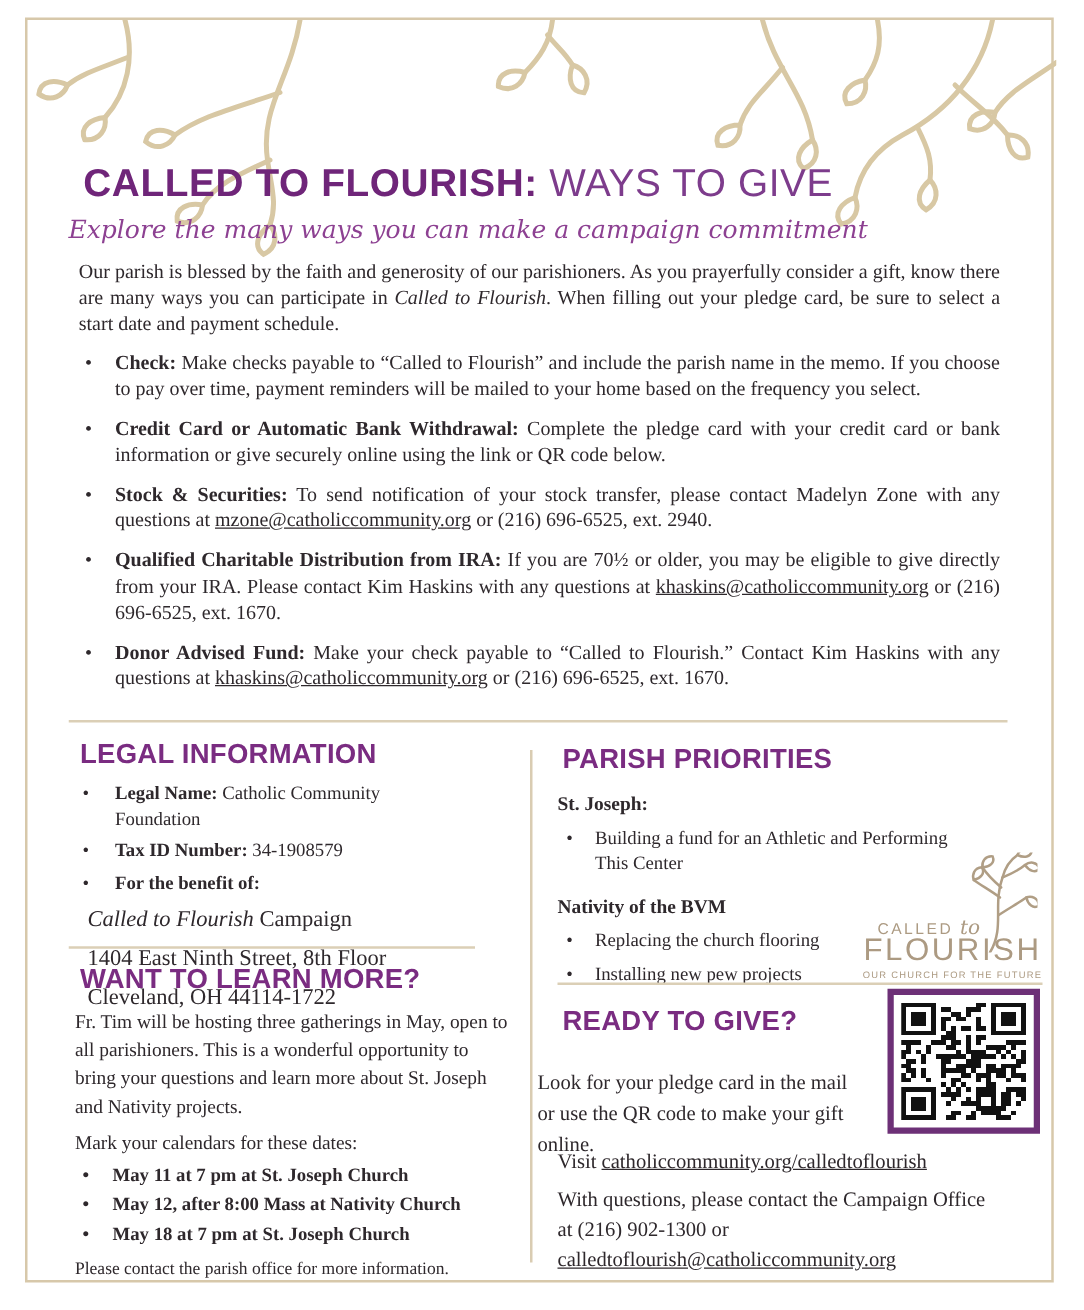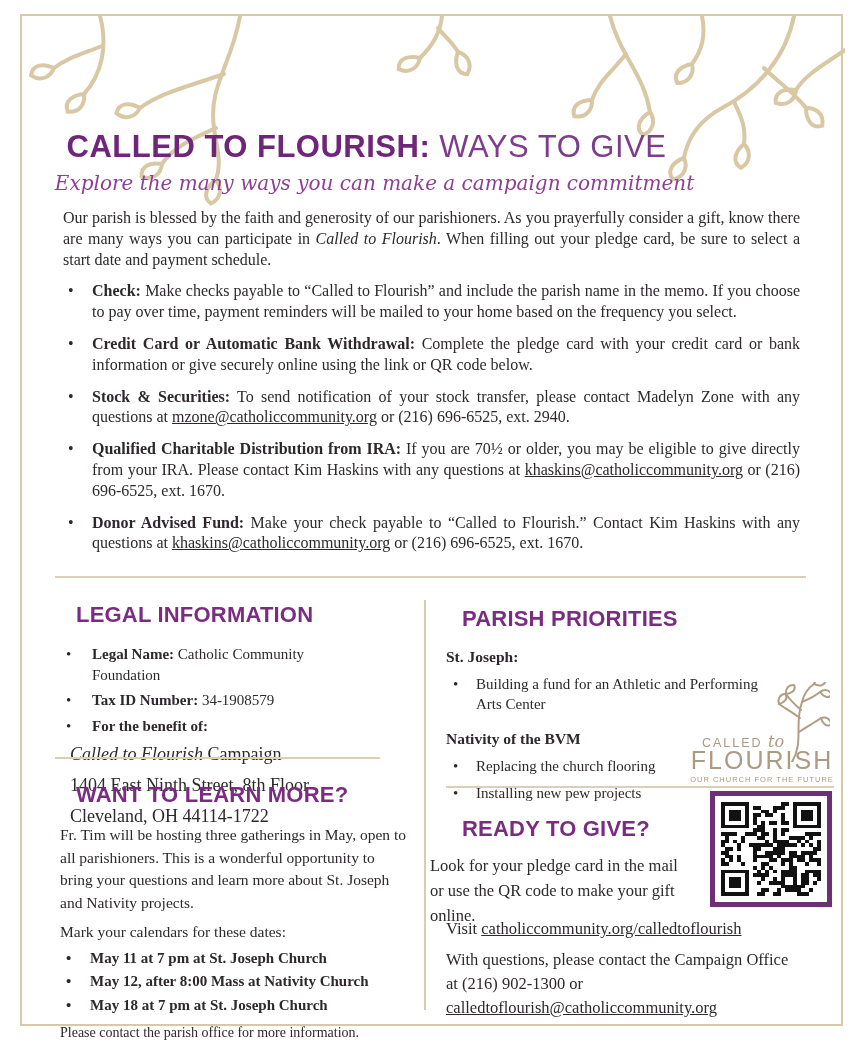--- a/index.html
+++ b/index.html
@@ -27,21 +27,21 @@
   ul.ways { list-style:none; margin:0; padding:0; }
   ul.ways li { position:relative; padding-left:29px; margin-bottom:11px; }
   ul.ways li .bullet { position:absolute; left:5px; top:0; }
   .blabel { font-weight:bold;margin-top:24px; }
   .u { text-decoration:underline; color:inherit; }
 
   .hr1 { position:absolute; left:55px; top:576px; width:751px; height:2px; background:#dbcfb6; }
   .vdiv { position:absolute; left:424px; top:600px; width:2px; height:410px; background:#d9ccb2; }
 
   h2.sec { font-family:"Liberation Sans", sans-serif; font-weight:bold; font-size:22px;
-    color:#7a2c81; margin:16px; letter-spacing:0.2px; }
+    color:#7a2c81; margin:4px; letter-spacing:0.2px; }
 
   .col-left { position:absolute; left:60px; top:586px; width:340px; }
   ul.legal { list-style:none; margin:9px 0 0 0; padding:0; width:302px; font-size:15px; line-height:1.38; }
   ul.legal li { position:relative; padding-left:32px; margin-bottom:5px; }
   ul.legal li .bullet { position:absolute; left:6px; top:0; }
   .addr { margin-left:10px; font-size:18px; line-height:1.4; margin-top:2px; }
   .addr div { margin-bottom:6px; }
 
   .hr-left { position:absolute; left:55px; top:757px; width:325px; height:2px; background:#dbcfb6; }
 
@@ -169,21 +169,21 @@
     <li><span class="bullet">•</span><span>May 12, after 8:00 Mass at Nativity Church</span></li>
     <li><span class="bullet">•</span><span>May 18 at 7 pm at St. Joseph Church</span></li>
   </ul>
   <p class="learn-outro">Please contact the parish office for more information.</p>
 </div>
 
 <div class="col-right">
   <h2 class="sec">PARISH PRIORITIES</h2>
   <div class="pp-group-title">St. Joseph:</div>
   <ul class="pp">
-    <li><span class="bullet">•</span><span>Building a fund for an Athletic and Performing Arts Center</span></li>
+    <li><span class="bullet">•</span><span>Building a fund for an Athletic and Performing This Center</span></li>
   </ul>
   <div class="pp-group-title">Nativity of the BVM</div>
   <ul class="pp">
     <li><span class="bullet">•</span><span>Replacing the church flooring</span></li>
     <li><span class="bullet">•</span><span>Installing new pew projects</span></li>
   </ul>
 </div>
 
 <div class="logo">
   <svg class="logo-branch" width="64" height="80" viewBox="0 0 64 80" fill="none">

